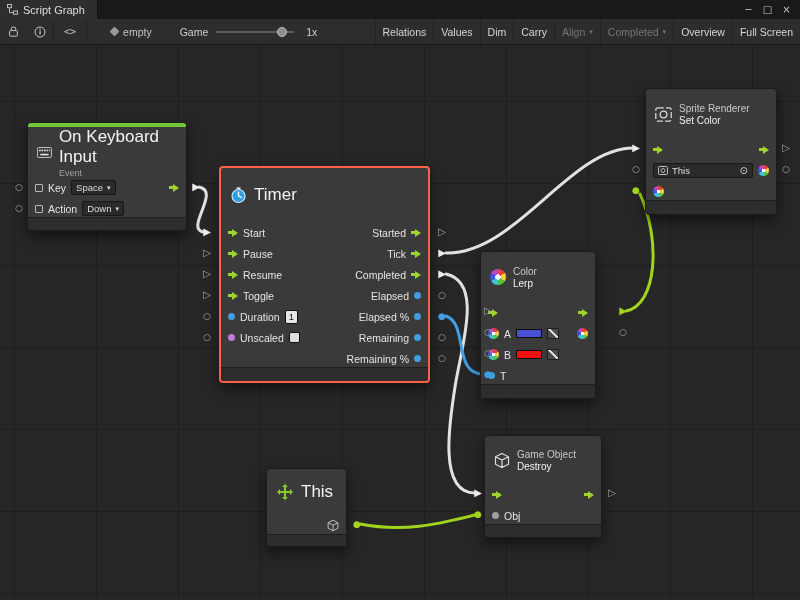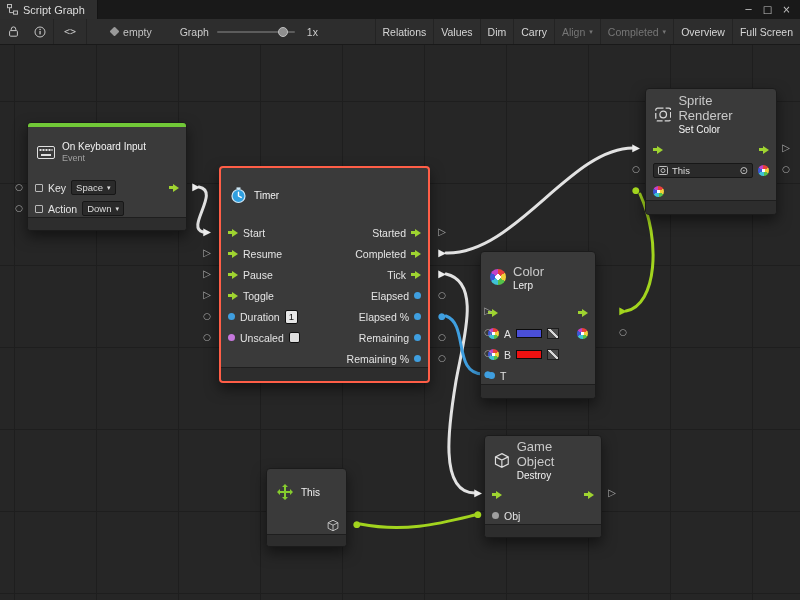--- a/index.html
+++ b/index.html
@@ -38,23 +38,23 @@
 .wire{fill:none;stroke-width:3;stroke-linecap:round}
 .wire.white{stroke:var(--wire-white,#e2e2e2)}
 .wire.green{stroke:var(--wire-green,#a2d41e)}
 .wire.blue{stroke:var(--wire-blue,#3f9fe0)}
 
 
 .node{position:absolute;background:#3a3a3a;border:1px solid #1b1b1b;border-radius:4px;box-shadow:0 6px 14px rgba(0,0,0,.5);z-index:2}
 .node.selected{border:2px solid var(--selection,#ff5e47)}
 .accent{height:4px;background:var(--event-accent,#71c837);border-radius:3px 3px 0 0}
 .nhead{display:flex;align-items:center;gap:7px;padding:0 9px}
-.ntitle{font-size:10px;color:#f2f2f2}
+.ntitle{font-size:17px;color:#f2f2f2}
 .nsub{font-size:9px;color:#a0a0a0;margin-top:1px}
-.nsmall{font-size:13px;color:#c9c9c9}
+.nsmall{font-size:10px;color:#c9c9c9}
 .nbig{font-size:10px;color:#f2f2f2;margin-top:1px}
 .nrow{height:21px;display:flex;align-items:center;gap:5px;padding:0 7px;font-size:10.5px;color:#e4e4e4}
 .grow{flex:1}
 .nfoot{position:absolute;left:0;right:0;bottom:0;background:#2d2d2d;border-top:1px solid #1e1e1e;border-radius:0 0 3px 3px}
 
 .fl{display:inline-flex;align-items:center}
 .fl i{width:4px;height:3px;background:var(--flow,#9fd430)}
 .fl b{width:0;height:0;border-top:4px solid transparent;border-bottom:4px solid transparent;border-left:6px solid var(--flow,#9fd430)}
 
 .dot{width:7px;height:7px;border-radius:50%;flex:0 0 auto}
@@ -120,21 +120,21 @@
         </svg>
       </span>
     <span class="tsep"></span>
     <span class="code-label">&lt;&gt;</span>
     <span class="tsep"></span>
     <span class="gname">
       <span class="diamond"></span>
       <span>empty</span>
     </span>
     <div class="zoomwrap">
-      <span class="zlabel">Graph</span>
+      <span class="zlabel">Game</span>
       <span class="ztrack">
           <span class="zknob"></span>
         </span>
       <span class="zval">1x</span>
     </div>
     <div class="tbtns">
       <span class="tbtn">
           <span>Relations</span>
         </span>
       <span class="tbtn">
@@ -237,36 +237,36 @@
         <span class="fl">
             <i></i>
             <b></b>
           </span>
       </div>
       <div class="nrow">
         <span class="fl">
             <i></i>
             <b></b>
           </span>
+        <span>Pause</span>
+        <span class="grow"></span>
+        <span>Tick</span>
+        <span class="fl">
+            <i></i>
+            <b></b>
+          </span>
+      </div>
+      <div class="nrow">
+        <span class="fl">
+            <i></i>
+            <b></b>
+          </span>
         <span>Resume</span>
         <span class="grow"></span>
         <span>Completed</span>
-        <span class="fl">
-            <i></i>
-            <b></b>
-          </span>
-      </div>
-      <div class="nrow">
-        <span class="fl">
-            <i></i>
-            <b></b>
-          </span>
-        <span>Pause</span>
-        <span class="grow"></span>
-        <span>Tick</span>
         <span class="fl">
             <i></i>
             <b></b>
           </span>
       </div>
       <div class="nrow">
         <span class="fl">
             <i></i>
             <b></b>
           </span>

